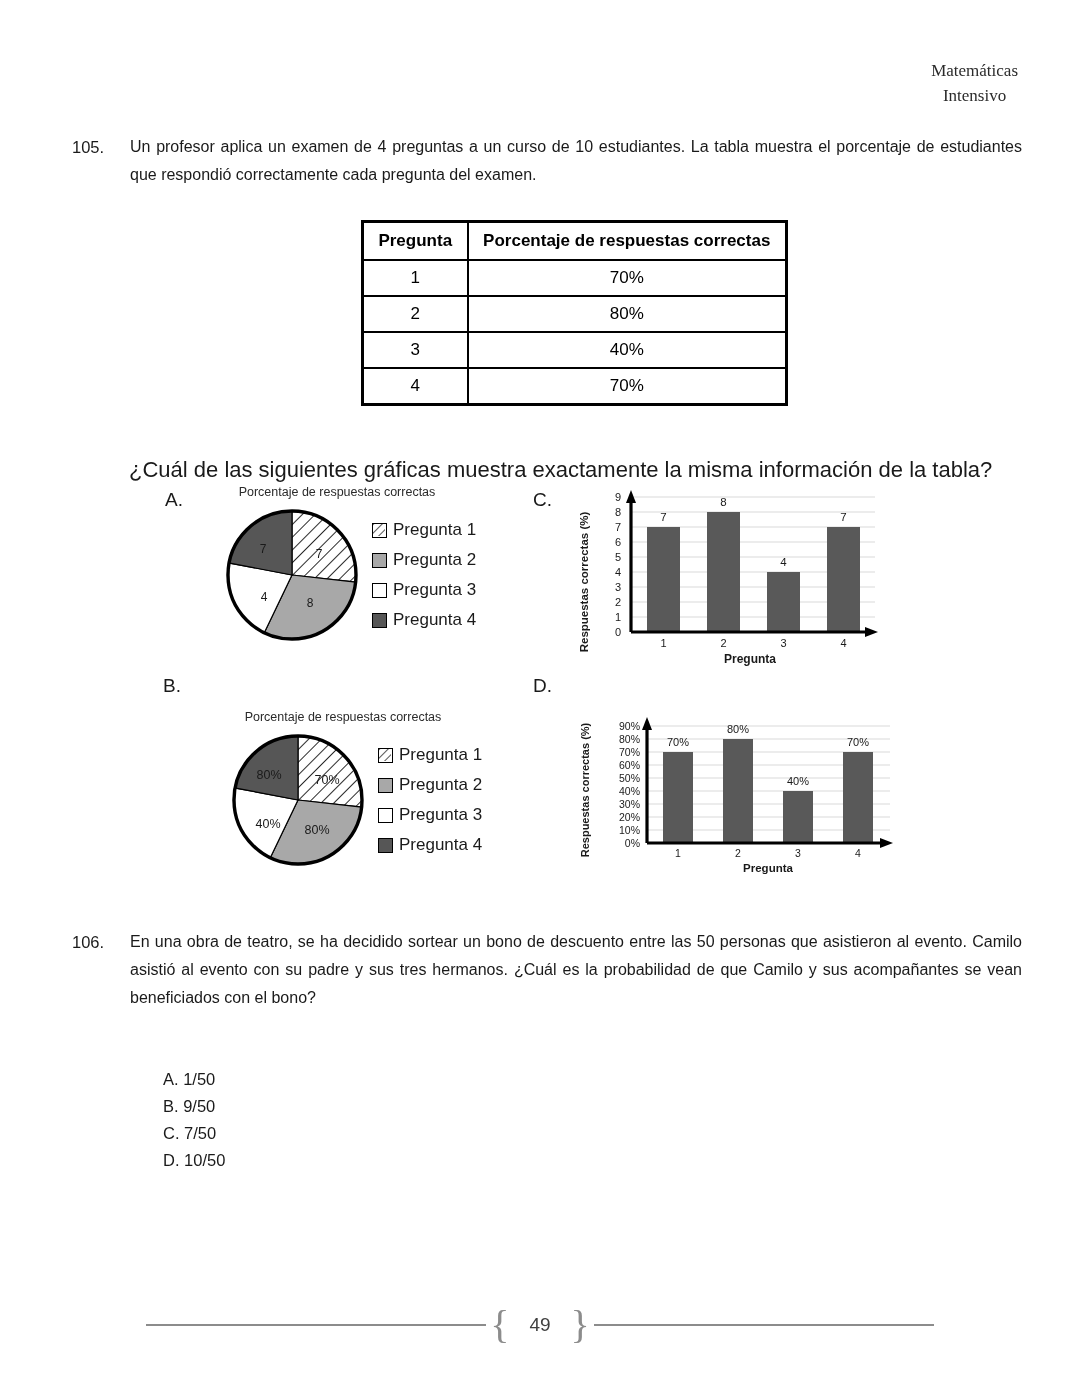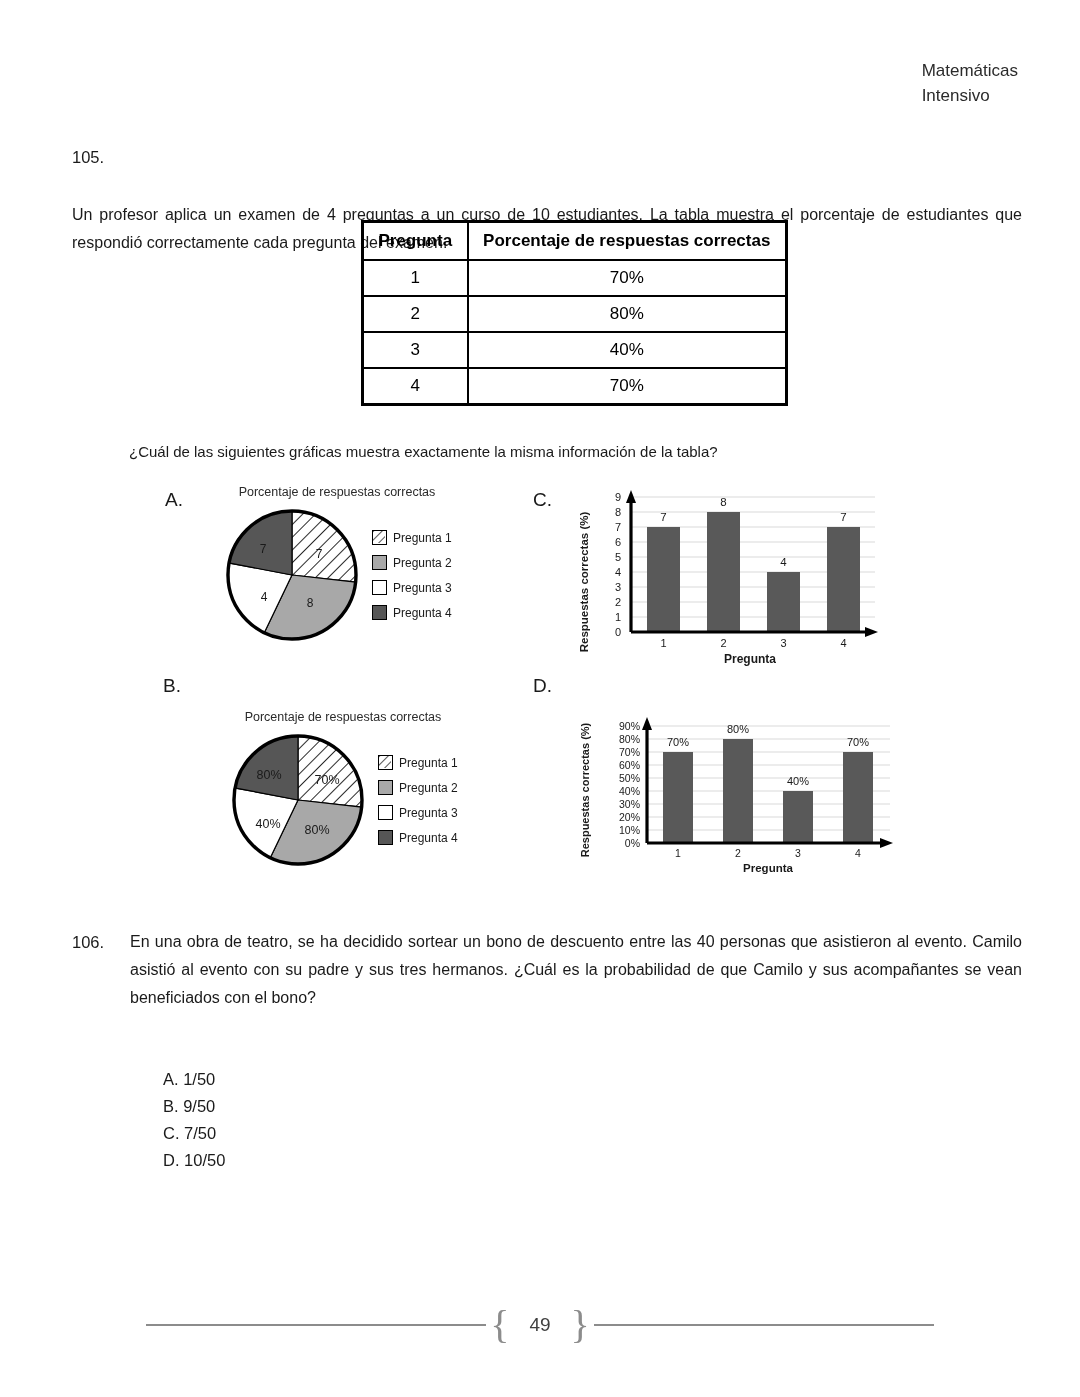--- a/index.html
+++ b/index.html
@@ -12,24 +12,25 @@
     color: #1a1a1a;
     position: relative;
     overflow: hidden;
   }
 
   
   .doc-header {
     position: absolute;
     top: 58px;
     right: 62px;
-    text-align: left;
+    text-align: center;
     font-size: 17px;
     line-height: 25px;
     color: #2b2b2b;
+    font-family: Liberation Serif, serif;
   }
 
   
   .question {
     position: absolute;
     display: flex;
     align-items: flex-start;
   }
   .q-number {
     width: 58px;
@@ -40,21 +41,21 @@
   }
   .q-body {
     flex: 1;
     font-size: 16px;
     line-height: 28px;
     text-align: justify;
     text-justify: inter-word;
     color: #1a1a1a;
   }
 
-  #q105 { top: 143px; left: 72px; width: 950px; flex-direction: column; }
+  #q105 { top: 133px; left: 72px; width: 950px; }
   #q106 { top: 928px; left: 72px; width: 950px; justify-content: flex-end; }
   #q106 .q-body { text-align: justify; }
 
   
   .table-wrap {
     position: absolute;
     top: 220px;
     left: 361px;
     width: 427px;
   }
@@ -76,23 +77,23 @@
   }
   table.data-table td {
     font-weight: normal;
     padding: 7px 4px;
   }
   table.data-table th.col-q, table.data-table td.col-q { width: 105px; }
 
   
   .subquestion {
     position: absolute;
-    top: 438px;
+    top: 456px;
     left: 129px;
-    font-size: 15px;
+    font-size: 22px;
     line-height: 28px;
     color: #1a1a1a;
   }
 
   
   .opt-letter {
     position: absolute;
     font-size: 19px;
     color: #1a1a1a;
   }
@@ -119,21 +120,21 @@
   .pie-legend {
     margin-left: 10px;
     display: flex;
     flex-direction: column;
     justify-content: center;
   }
   .legend-item {
     display: flex;
     align-items: center;
     margin: 5px 0;
-    font-size: 12px;
+    font-size: 17px;
     color: #1a1a1a;
     white-space: nowrap;
   }
   .legend-swatch {
     width: 15px;
     height: 15px;
     border: 1.4px solid #000;
     margin-right: 6px;
     flex: 0 0 15px;
   }
@@ -433,21 +434,21 @@
       <text x="160" y="145">2</text>
       <text x="220" y="145">3</text>
       <text x="280" y="145">4</text>
     </g>
     <text x="190" y="160" font-size="11.5" font-weight="bold" font-family="Liberation Sans, sans-serif" fill="#1a1a1a" text-anchor="middle">Pregunta</text>
   </svg>
 </div>
 
 <div class="question" id="q106">
   <div class="q-number">106.</div>
-  <div class="q-body">En una obra de teatro, se ha decidido sortear un bono de descuento entre las 40 personas que asistieron al evento. Camilo asistió al evento con su padre y sus tres hermanos. ¿Cuál es la probabilidad de que Camilo y sus acompañantes se vean beneficiados con el bono?</div>
+  <div class="q-body">En una obra de teatro, se ha decidido sortear un bono de descuento entre las 50 personas que asistieron al evento. Camilo asistió al evento con su padre y sus tres hermanos. ¿Cuál es la probabilidad de que Camilo y sus acompañantes se vean beneficiados con el bono?</div>
 </div>
 
 <div class="answers">
   <div>A. 1/50</div>
   <div>B. 9/50</div>
   <div>C. 7/50</div>
   <div>D. 10/50</div>
 </div>
 
 <div class="footer">

